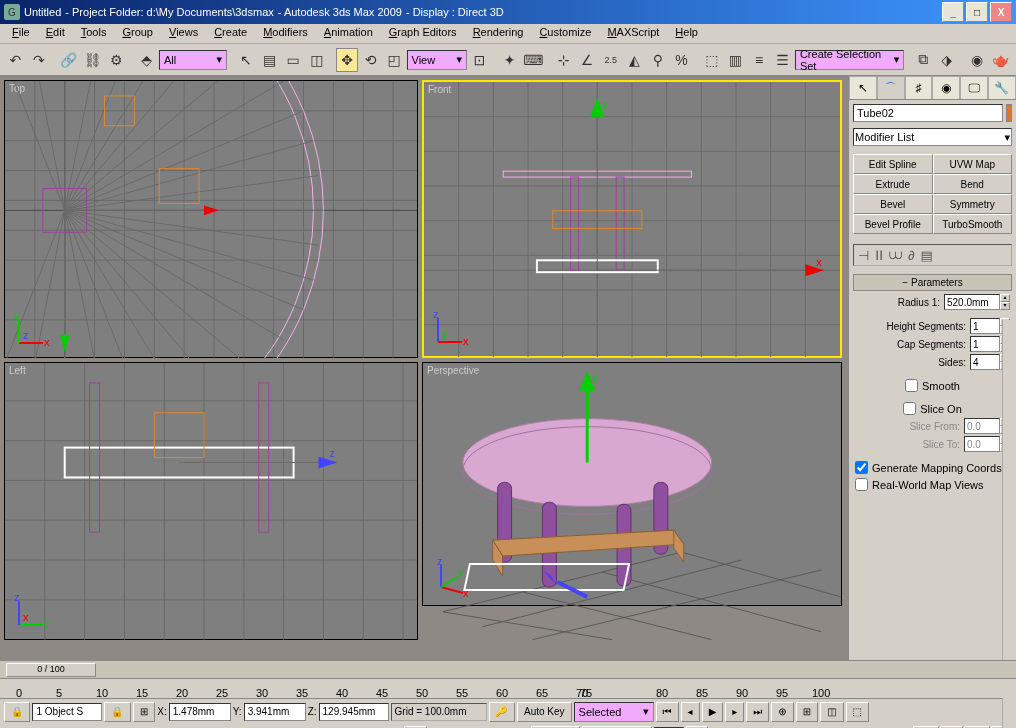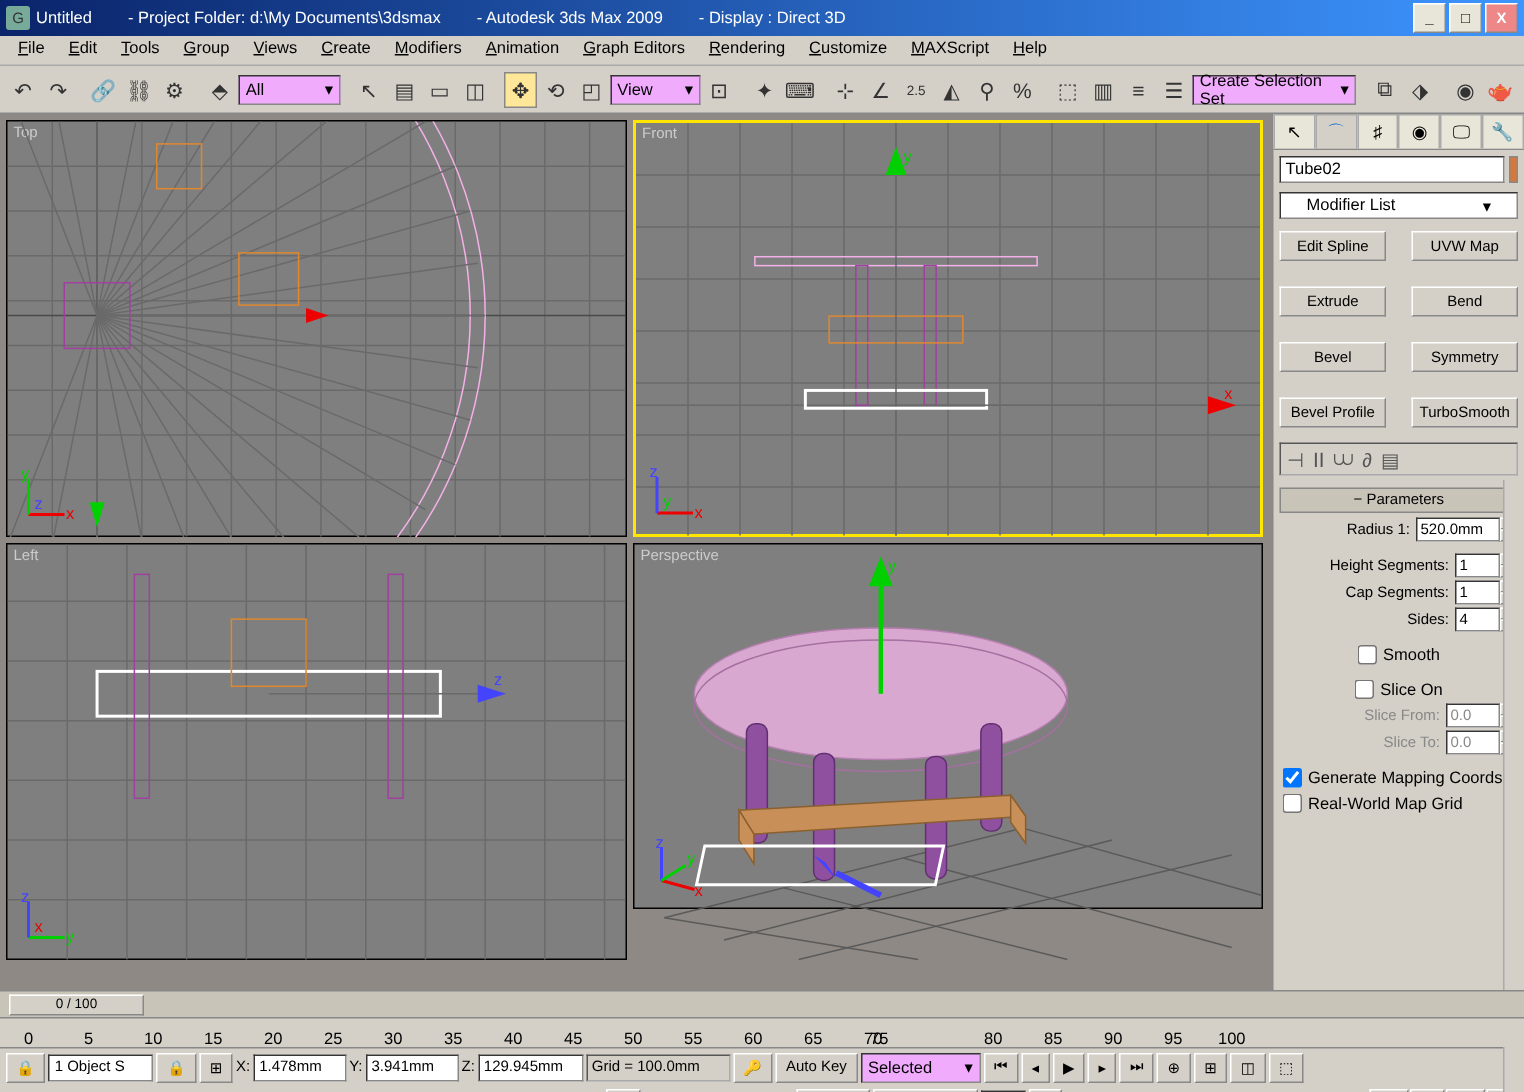--- a/index.html
+++ b/index.html
@@ -1,19 +1,19 @@
 <!DOCTYPE html>
 <html><head>
 <meta charset="utf-8">
 <style>
 * { box-sizing: border-box; margin: 0; padding: 0; font-family: "MS Sans Serif", Tahoma, sans-serif; font-size: 11px; }
 body { background: #d4d0c8; width: 1016px; height: 728px; overflow: hidden; position: relative; }
 .titlebar { height: 24px; background: linear-gradient(to right, #0a246a, #3d95ff); color: #fff; display: flex; align-items: center; padding: 0 4px; }
 .titlebar .icon { width: 16px; height: 16px; background: #7a9; border-radius: 2px; margin-right: 4px; display:flex; align-items:center; justify-content:center; font-size:10px; color:#333;}
-.titlebar span { margin-right: 24px; }
+.titlebar span { margin-right: 4px; }
 .titlebar .sys { margin-left: auto; display: flex; gap: 2px; }
 .titlebar .sys button { width: 22px; height: 20px; background: #e8e6d8; border: 1px solid #fff; border-right-color:#888; border-bottom-color:#888; font-size: 10px; font-weight: bold; }
 .titlebar .sys button.close { background: #e88; color: #fff; }
 .menubar { height: 20px; background: #d4d0c8; display: flex; padding: 0 4px; border-bottom: 1px solid #aaa; }
 .menubar div { padding: 2px 8px; cursor: default; text-decoration: underline; text-decoration-color: transparent; }
 .menubar div::first-letter { text-decoration: underline; }
 .toolbar { height: 32px; background: #d4d0c8; border-bottom: 1px solid #888; display: flex; align-items: center; padding: 0 4px; gap: 1px; }
 .toolbtn { width: 24px; height: 24px; border: 1px solid #d4d0c8; display: flex; align-items: center; justify-content: center; font-size: 14px; color: #333; }
 .toolbtn.active { background: #ffe799; border: 1px solid #888; }
 .sep { width: 6px; }
@@ -28,22 +28,22 @@
 .vp-grid line { stroke: #6a6a6a; stroke-width: 1; }
 .vp-grid line.major { stroke: #4a4a4a; }
 .axis-gizmo { position: absolute; bottom: 6px; left: 6px; width: 40px; height: 40px; }
 .cmdpanel { width: 168px; background: #d4d0c8; border-left: 1px solid #888; display: flex; flex-direction: column; }
 .cmdtabs { height: 24px; display: flex; border-bottom: 1px solid #888; }
 .cmdtabs div { flex: 1; border: 1px solid #aaa; border-bottom: none; display: flex; align-items: center; justify-content: center; background: #e8e6d8; font-size: 12px; }
 .cmdtabs div.active { background: #d4d0c8; }
 .objname { margin: 4px; display: flex; gap: 3px; }
 .objname input { flex: 1; height: 18px; border: 1px inset #888; padding: 1px 3px; background: #fff; }
 .objname .swatch { width: 18px; height: 18px; background: #d87838; border: 1px solid #888; }
-.modlist { margin: 2px 4px; height: 18px; border: 1px inset #888; background: #fff; padding: 1px 17px; display:flex; align-items:center; }
-.modbtns { margin: 6px 4px; display: grid; grid-template-columns: 1fr 1fr; gap: 17px; }
+.modlist { margin: 2px 4px; height: 18px; border: 1px inset #888; background: #fff; padding: 1px 1px; display:flex; align-items:center; }
+.modbtns { margin: 6px 4px; display: grid; grid-template-columns: 1fr 1fr; gap: 0; }
 .modbtns button { height: 20px; background: #d4d0c8; border: 1px solid; border-color: #fff #888 #888 #fff; font-size: 10px; }
 .stackbtns { margin: 4px 4px; height: 22px; border: 1px inset #aaa; display: flex; align-items: center; gap: 6px; padding: 2px 4px; }
 .stackbtns span { font-size: 13px; color: #555; }
 .rollout-hdr { margin: 4px 4px 2px 4px; background: #c8c4b8; border: 1px solid #888; padding: 2px; text-align: center; font-size: 10px; }
 .rollout-hdr::before { content: "−  "; }
 .param-row { display: flex; align-items: center; padding: 1px 6px; }
 .param-row label { flex: 1; text-align: right; font-size: 10px; padding-right: 4px; }
 .spinner { width: 56px; height: 16px; background: #fff; border: 1px inset #888; font-size: 10px; padding: 0 2px; display:flex; align-items:center; }
 .spinbtns { width: 10px; display: flex; flex-direction: column; }
 .spinbtns div { height: 8px; background: #d4d0c8; border: 1px solid; border-color: #fff #888 #888 #fff; font-size: 6px; text-align: center; line-height: 5px; }
@@ -443,21 +443,21 @@
           <div>▾</div>
         </div>
       </div>
     <div style="height:6px"></div>
     <div class="chk">
         <input type="checkbox" checked="" style="">
         <span>Generate Mapping Coords.</span>
       </div>
     <div class="chk">
         <input type="checkbox" style="">
-        <span>Real-World Map Grid</span>
+        <span>Real-World Map Views</span>
       </div>
     <div class="scrollbar-v"></div>
   </div>
 </div>
 
 <div class="timeline">
   <div class="timeslider" style="left:6px; width:90px">0 / 100</div>
 </div>
 
 <div class="ruler">

